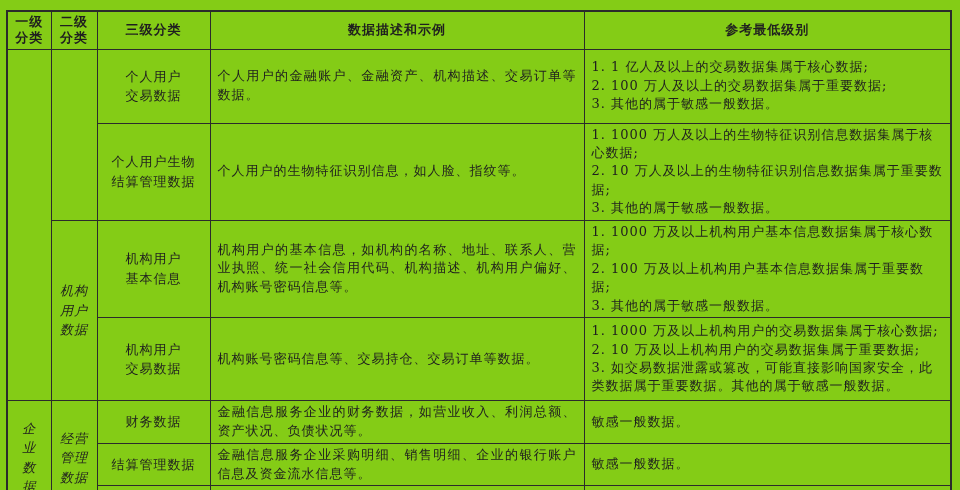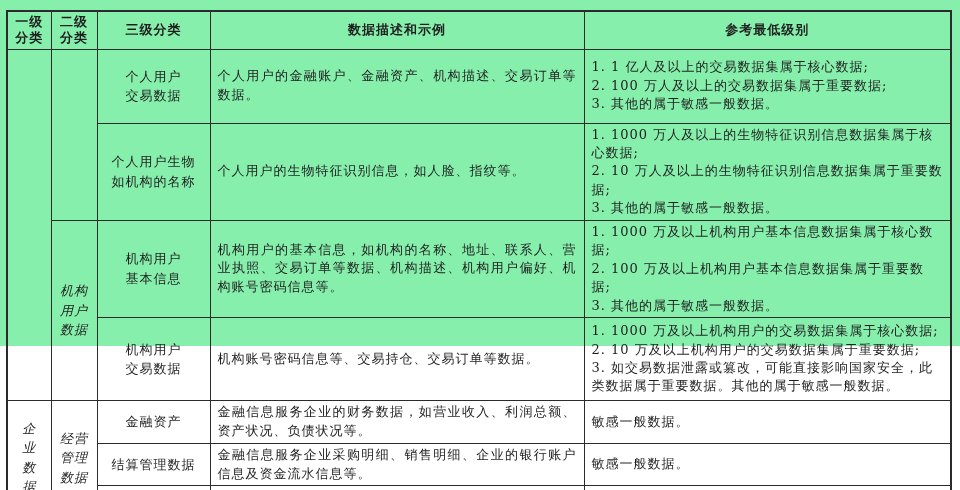--- a/index.html
+++ b/index.html
@@ -7,22 +7,22 @@
     padding: 0;
     background: #ffffff;
     width: 960px;
     height: 490px;
     overflow: hidden;
     font-family: "DejaVu Serif", "Liberation Serif", serif;
     color: #1f1f1f;
   }
   .page {
     width: 960px;
-    height: 346px;
-    background: #86efac;
+    height: 490px;
+    background: #84cc16;
     box-sizing: border-box;
     padding: 10px 18px 6px 6px;
   }
   table.cls-table {
     border-collapse: collapse;
     table-layout: fixed;
     width: 946px;
     border: 2px solid #2b2b2b;
   }
   .cls-table th, .cls-table td {
@@ -108,34 +108,34 @@
       <td class="c-l3">个人用户
 交易数据</td>
       <td class="c-desc">个人用户的金融账户、金融资产、机构描述、交易订单等数据。</td>
       <td class="c-min">1. 1 亿人及以上的交易数据集属于核心数据;
 2. 100 万人及以上的交易数据集属于重要数据;
 3. 其他的属于敏感一般数据。</td>
     </tr>
 
     <tr class="r2">
       <td class="c-l3">个人用户生物
-如机构的名称</td>
+结算管理数据</td>
       <td class="c-desc">个人用户的生物特征识别信息，如人脸、指纹等。</td>
       <td class="c-min">1. 1000 万人及以上的生物特征识别信息数据集属于核心数据;
 2. 10 万人及以上的生物特征识别信息数据集属于重要数据;
 3. 其他的属于敏感一般数据。</td>
     </tr>
 
     <tr class="r3">
       <td class="c-group" rowspan="2">机构
 用户
 数据</td>
       <td class="c-l3">机构用户
 基本信息</td>
-      <td class="c-desc">机构用户的基本信息，如机构的名称、地址、联系人、营业执照、交易订单等数据、机构描述、机构用户偏好、机构账号密码信息等。</td>
+      <td class="c-desc">机构用户的基本信息，如机构的名称、地址、联系人、营业执照、统一社会信用代码、机构描述、机构用户偏好、机构账号密码信息等。</td>
       <td class="c-min">1. 1000 万及以上机构用户基本信息数据集属于核心数据;
 2. 100 万及以上机构用户基本信息数据集属于重要数据;
 3. 其他的属于敏感一般数据。</td>
     </tr>
 
     <tr class="r4">
       <td class="c-l3">机构用户
 交易数据</td>
       <td class="c-desc">机构账号密码信息等、交易持仓、交易订单等数据。</td>
       <td class="c-min">1. 1000 万及以上机构用户的交易数据集属于核心数据;
@@ -144,21 +144,21 @@
     </tr>
 
     <tr class="r5">
       <td class="c-group" rowspan="3">企
 业
 数
 据</td>
       <td class="c-group" rowspan="3">经营
 管理
 数据</td>
-      <td class="c-l3">金融资产</td>
+      <td class="c-l3">财务数据</td>
       <td class="c-desc">金融信息服务企业的财务数据，如营业收入、利润总额、资产状况、负债状况等。</td>
       <td class="c-min">敏感一般数据。</td>
     </tr>
 
     <tr class="r6">
       <td class="c-l3">结算管理数据</td>
       <td class="c-desc">金融信息服务企业采购明细、销售明细、企业的银行账户信息及资金流水信息等。</td>
       <td class="c-min">敏感一般数据。</td>
     </tr>
 

